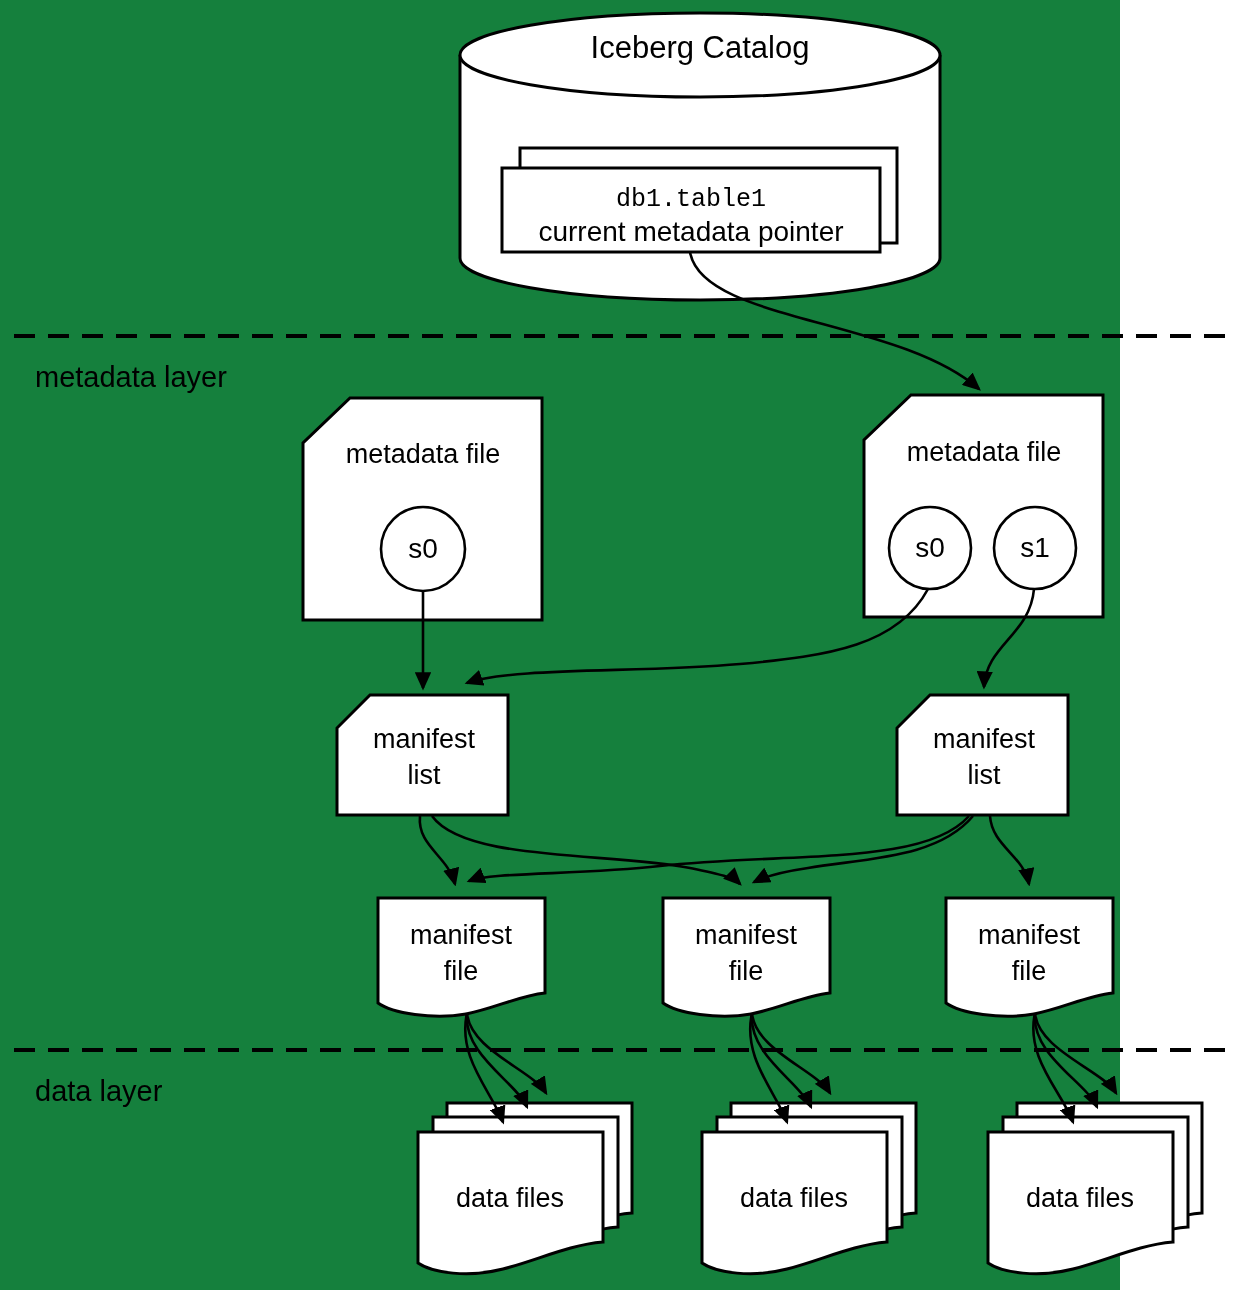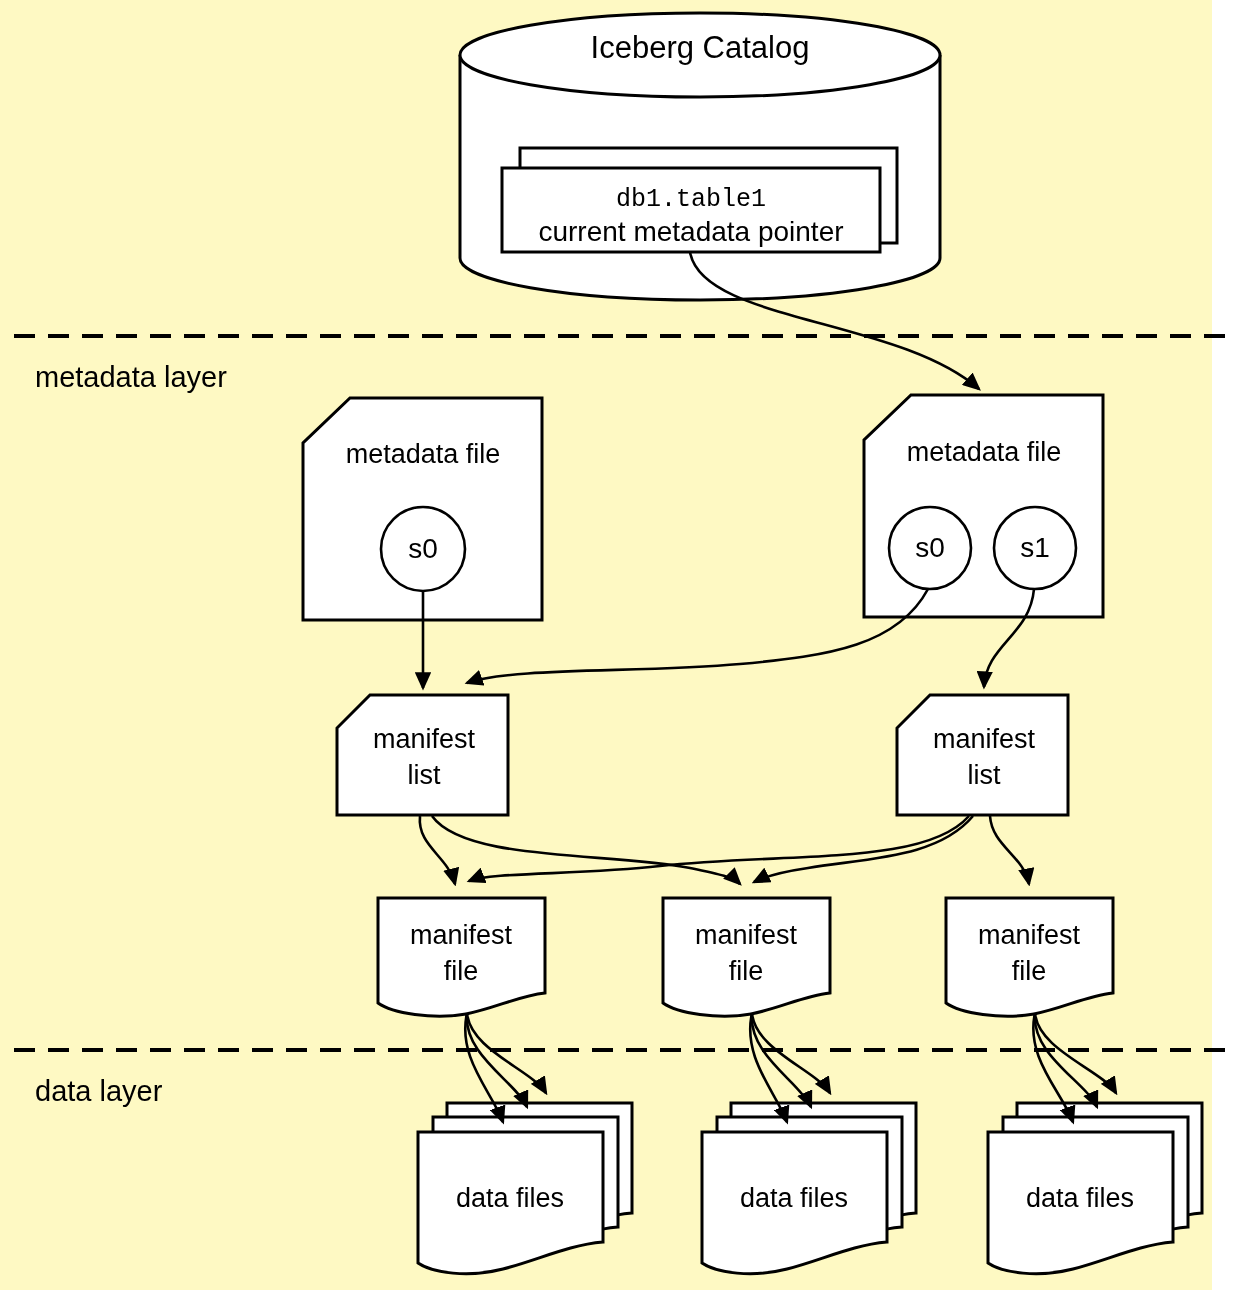--- a/index.html
+++ b/index.html
@@ -1,20 +1,20 @@
 <!DOCTYPE html>
 <html><head>
 <meta charset="utf-8">
 <style>
   html, body { margin: 0; padding: 0; background: #ffffff; }
   .stage {
     position: relative;
-    width: 1212px;
+    width: 1120px;
     height: 1290px;
-    background: #fef9c3;
+    background: #15803d;
     font-family: "Liberation Sans", sans-serif;
   }
   svg { display: block; }
   .shape  { fill: #ffffff; stroke: #000000; stroke-width: 3; }
   .thin   { stroke-width: 2.6; }
   .arrow  { fill: none; stroke: #000000; stroke-width: 2.6; }
   .dashed { fill: none; stroke: #000000; stroke-width: 4; stroke-dasharray: 21 13; }
   text    { fill: #000000; }
   .t-mid   { text-anchor: middle; }
   .t-title { font-size: 31px; }

